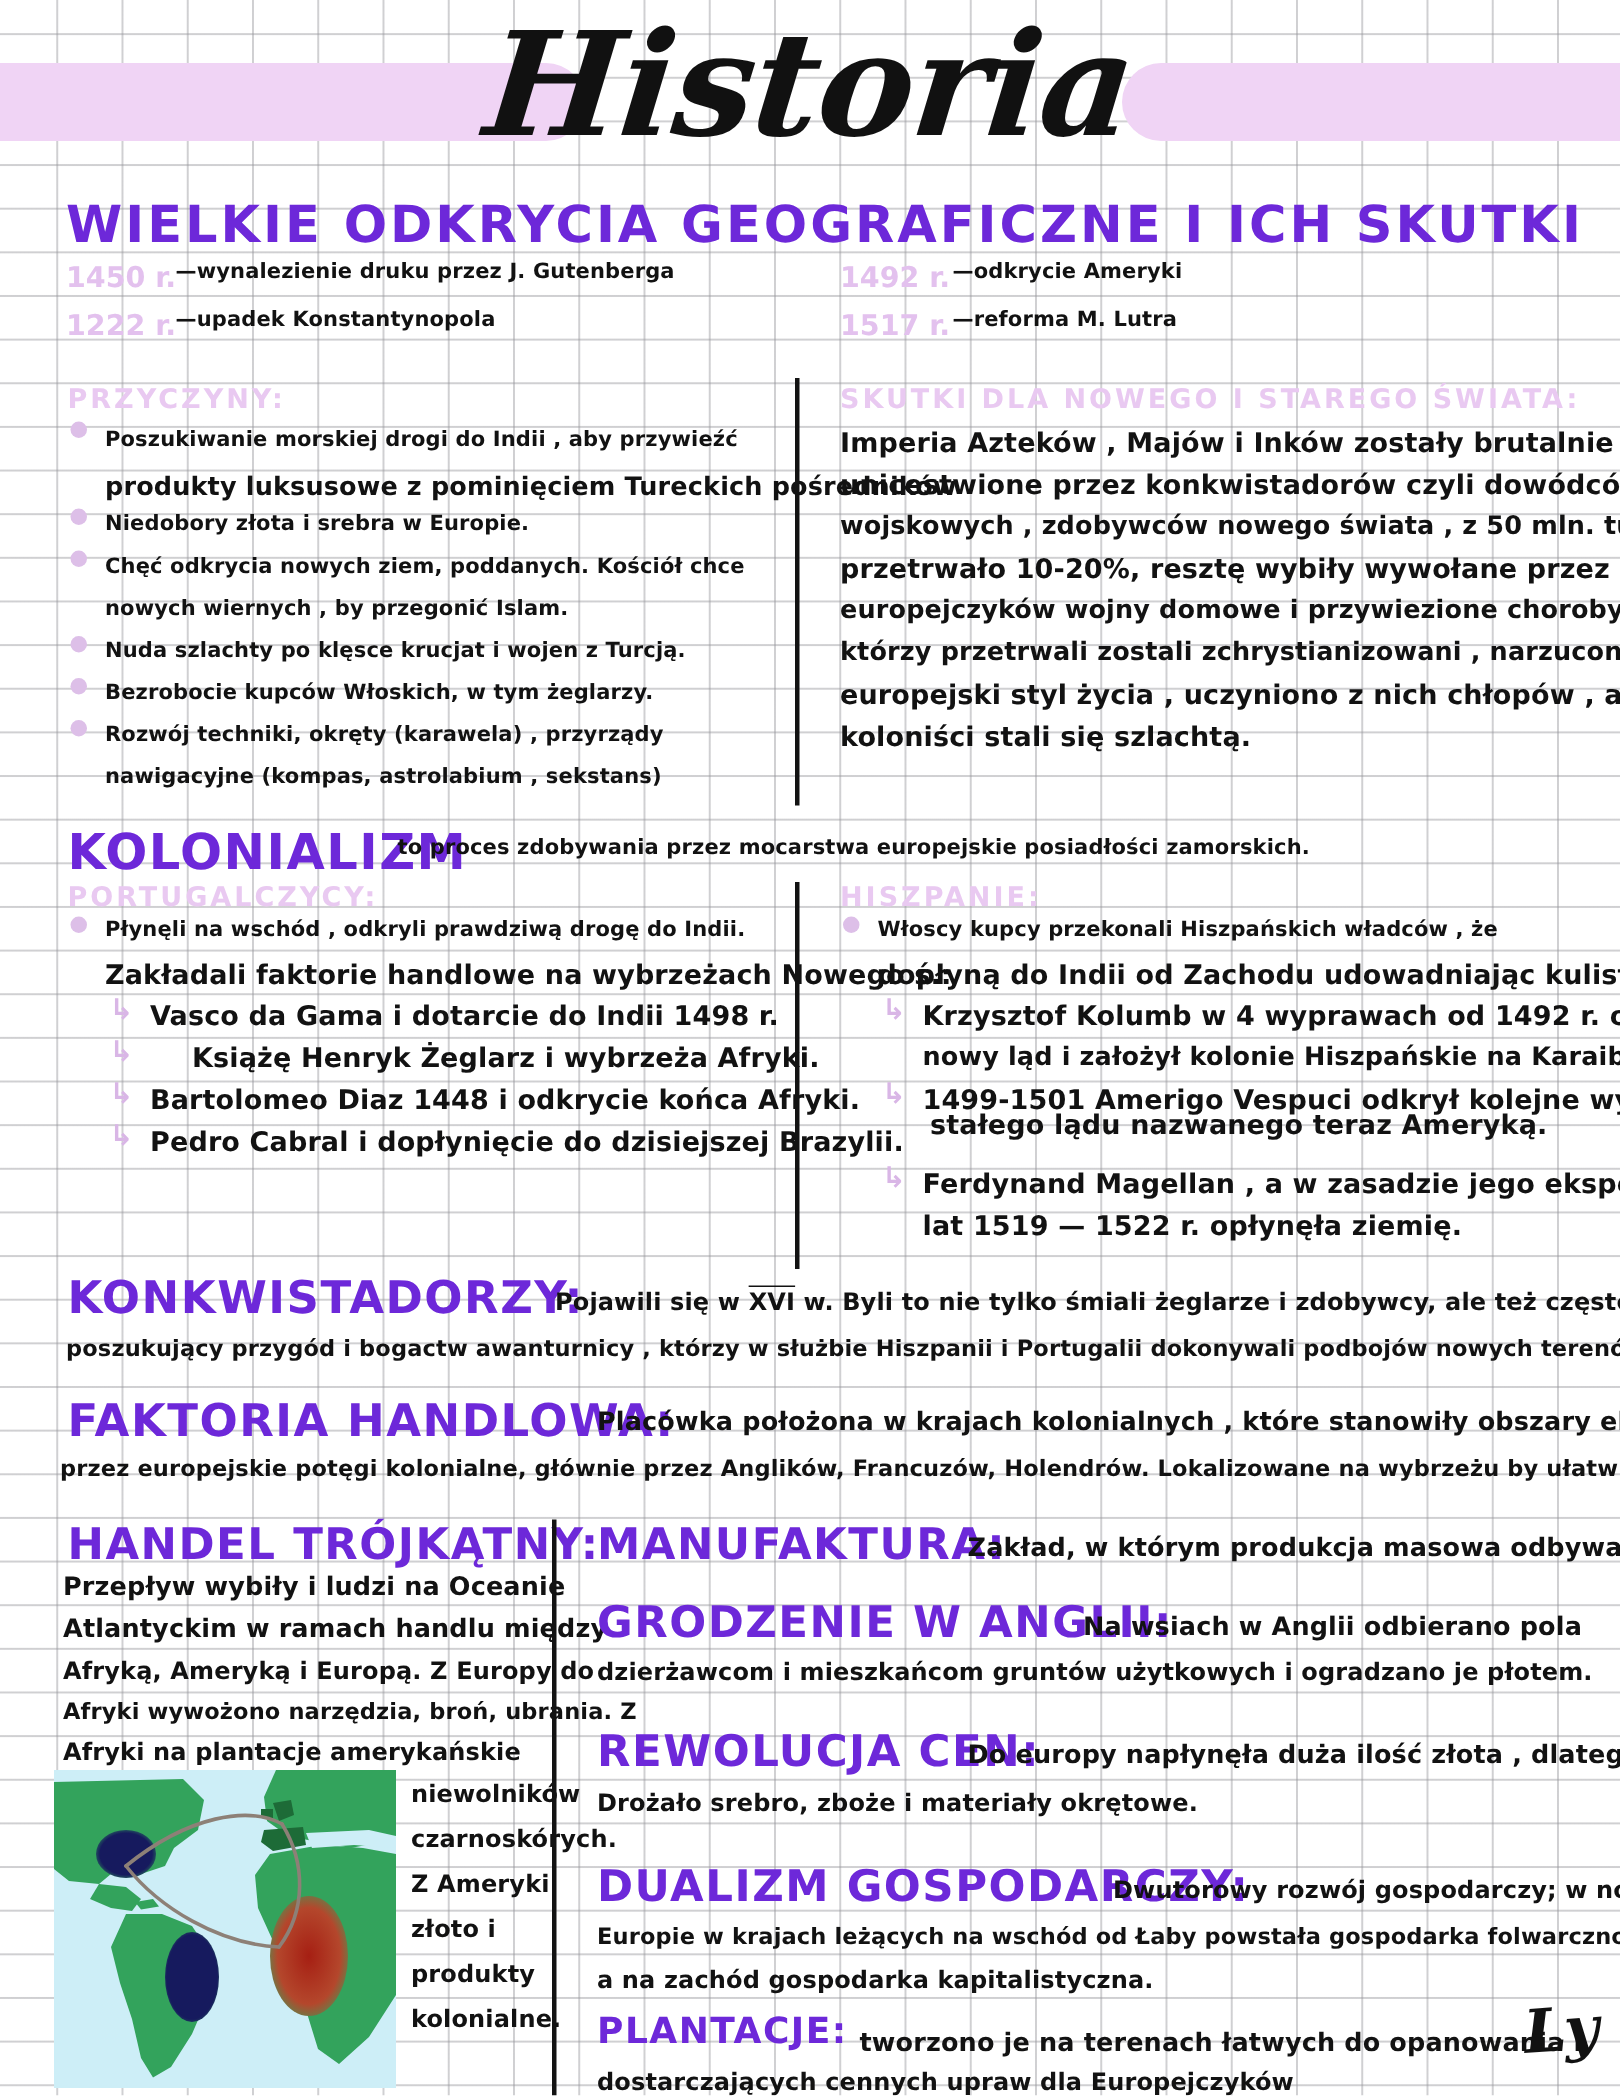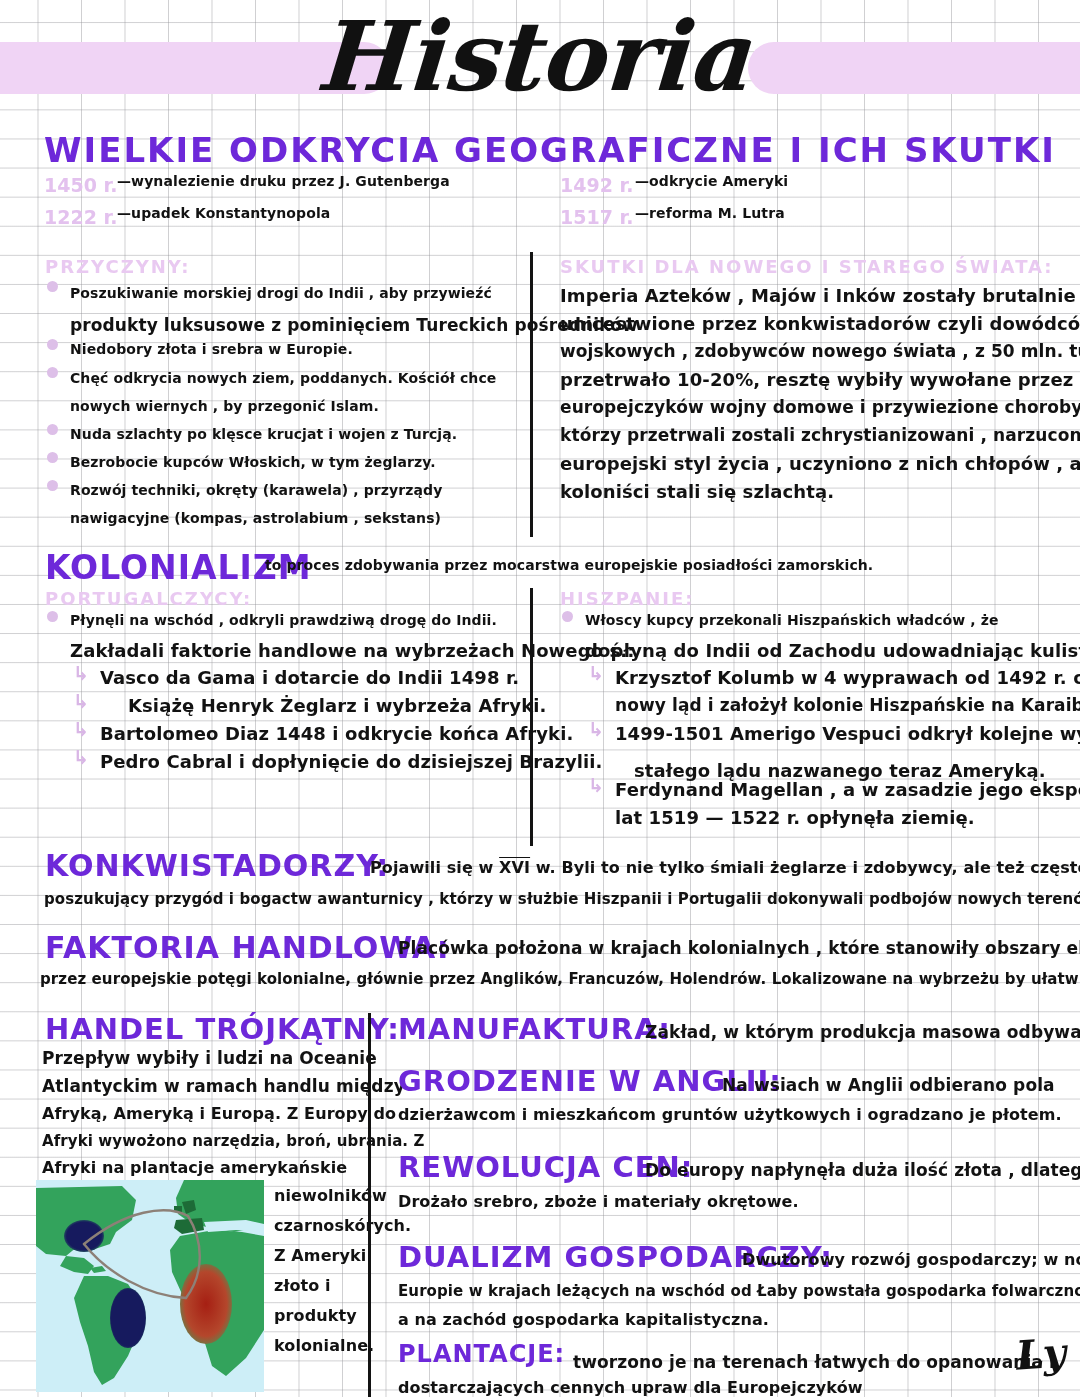--- a/index.html
+++ b/index.html
@@ -248,21 +248,21 @@
   <div class="bullet-dot" style="left:562px; top:611px;"></div>
   <div class="abs l hand fs19" style="left:585px; top:612px;">Włoscy kupcy przekonali Hiszpańskich władców , że</div>
   <div class="abs l hand fs18" style="left:585px; top:640px;">dopłyną do Indii od Zachodu udowadniając kulistość Ziemi:</div>
 
   <div class="arrow-icon" style="left:588px; top:662px;">↳</div>
   <div class="abs l hand fs18" style="left:615px; top:667px;">Krzysztof Kolumb w 4 wyprawach od 1492 r. odkrył</div>
   <div class="abs l hand fs17" style="left:615px; top:695px;">nowy ląd i założył kolonie Hiszpańskie na Karaibach.</div>
 
   <div class="arrow-icon" style="left:588px; top:718px;">↳</div>
   <div class="abs l hand fs18" style="left:615px; top:723px;">1499-1501 Amerigo Vespuci odkrył kolejne wybrzeża</div>
-  <div class="abs l hand fs18" style="left:620px; top:760px;margin-left:14px;">stałego lądu nazwanego teraz Ameryką.</div>
+  <div class="abs l hand fs18" style="left:620px; top:740px;">stałego lądu nazwanego teraz Ameryką.</div>
 
   <div class="arrow-icon" style="left:588px; top:774px;">↳</div>
   <div class="abs l hand fs18" style="left:615px; top:779px;">Ferdynand Magellan , a w zasadzie jego ekspedycja z</div>
   <div class="abs l hand fs18" style="left:615px; top:807px;">lat 1519 — 1522 r. opłynęła ziemię.</div>
 
   <div class="marker abs" style="left:45px; top:848px; font-size:30px; letter-spacing:1px;">KONKWISTADORZY:</div>
 
   <div class="abs l hand fs16" style="left:370px; top:858px;">
     <span>Pojawili się w </span><span class="ul">XVI</span><span> w. Byli to nie tylko śmiali żeglarze i zdobywcy, ale też często</span>
   </div>

